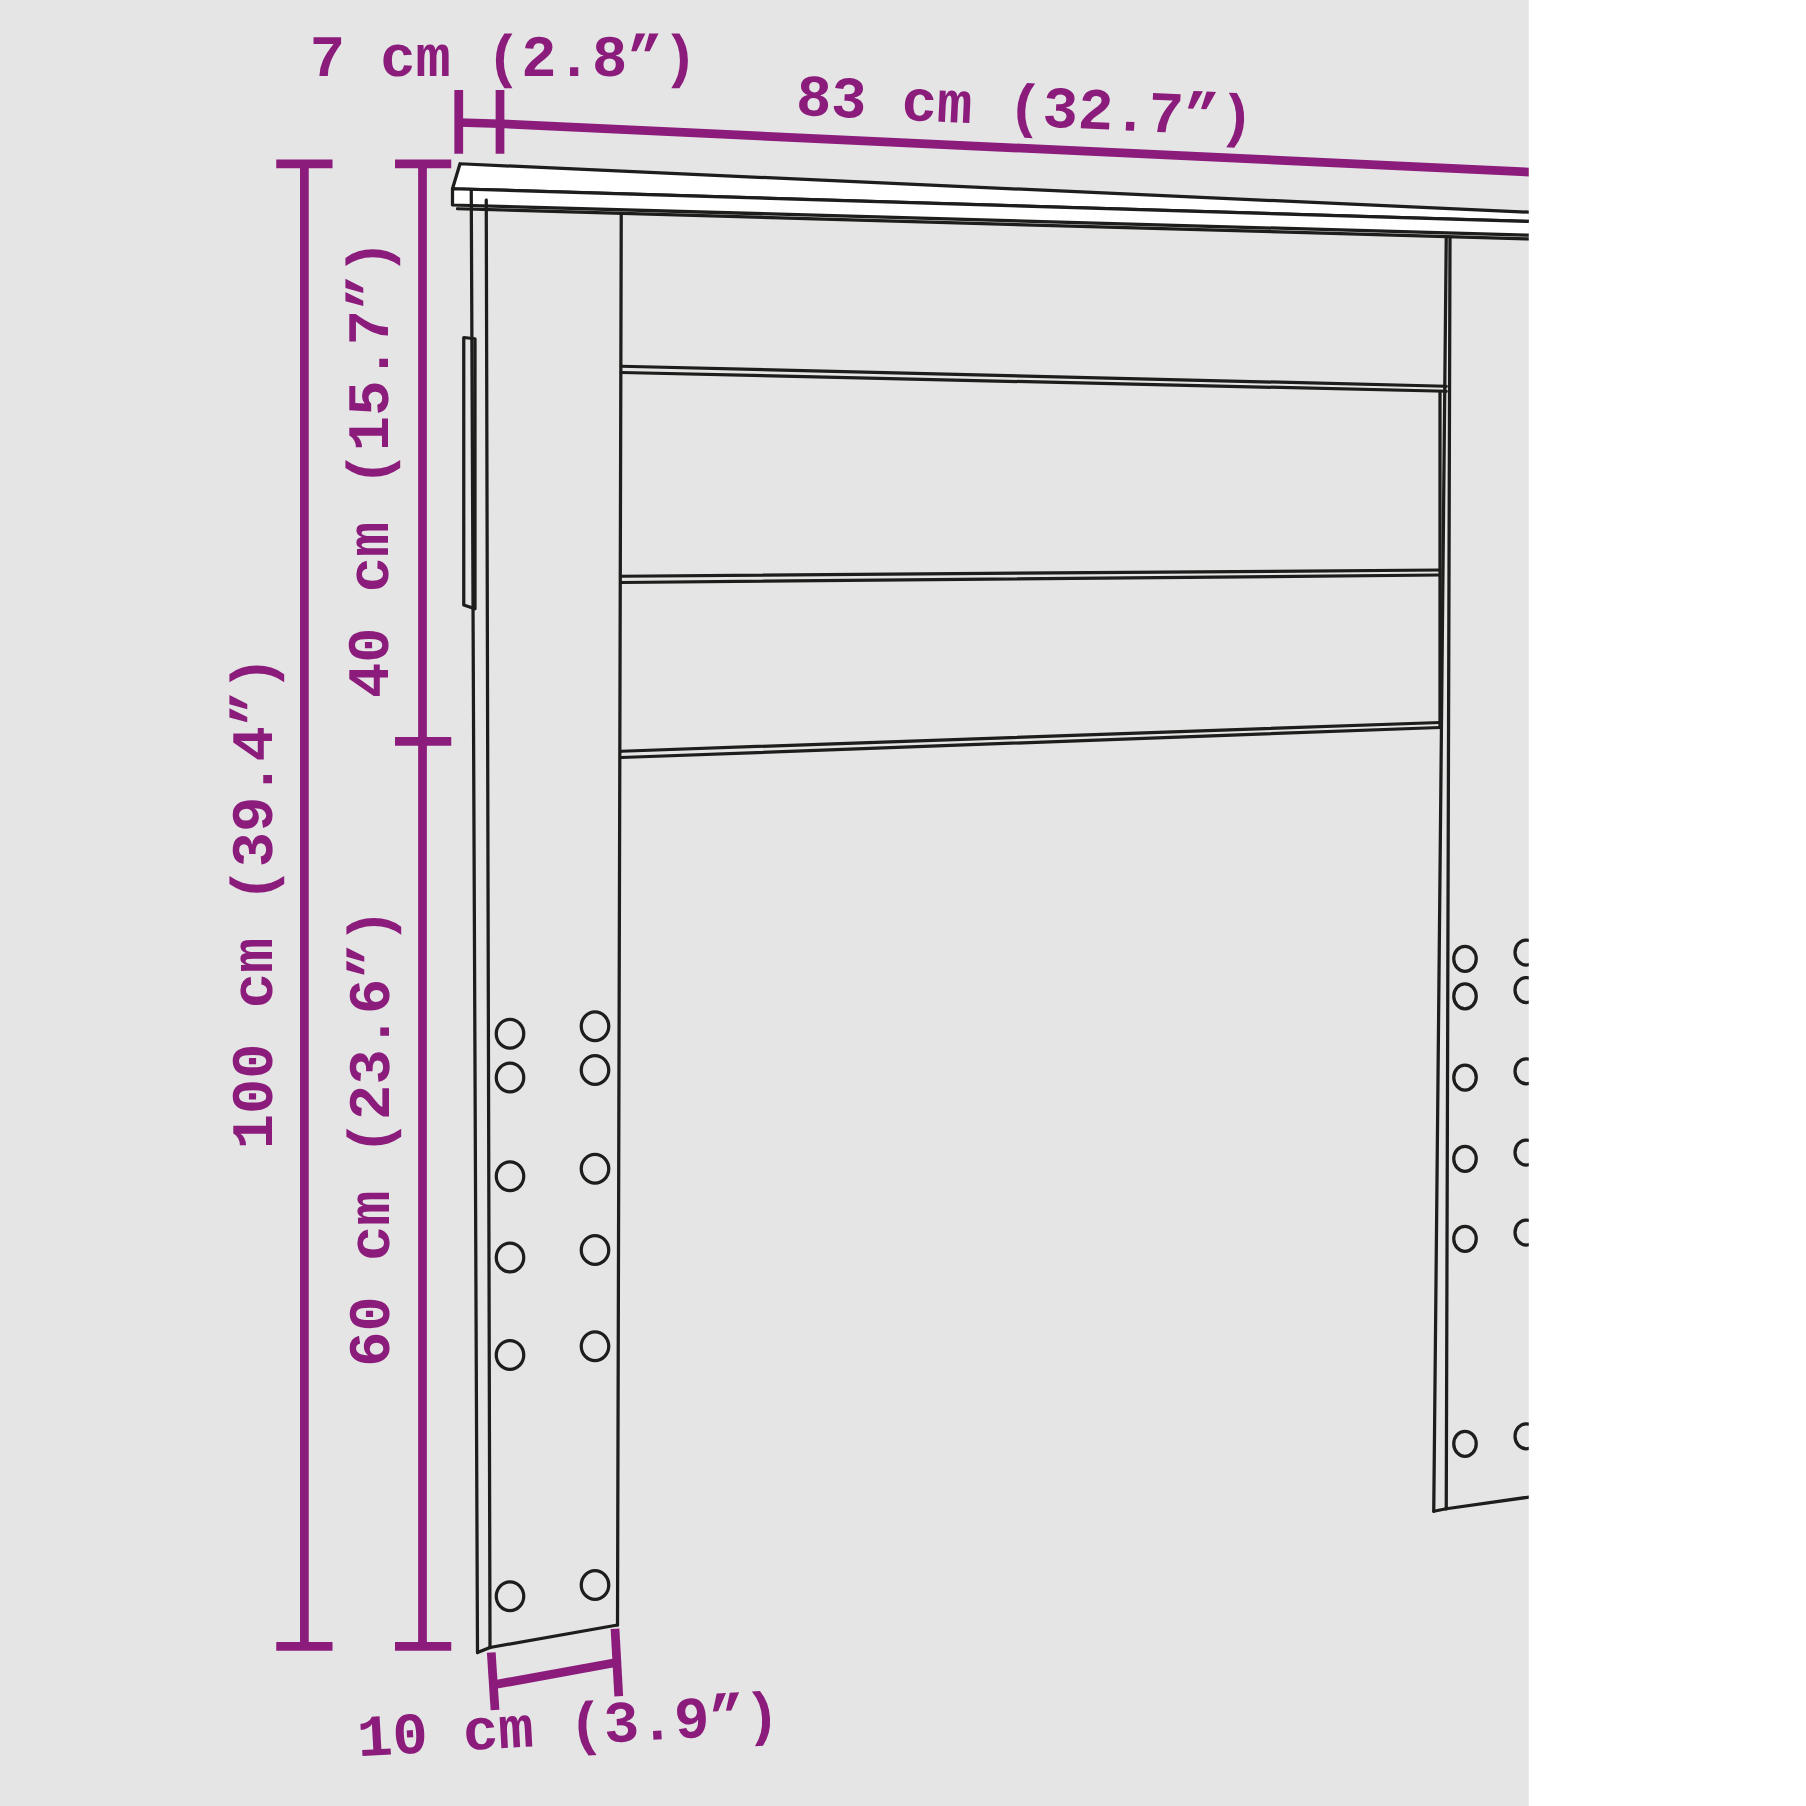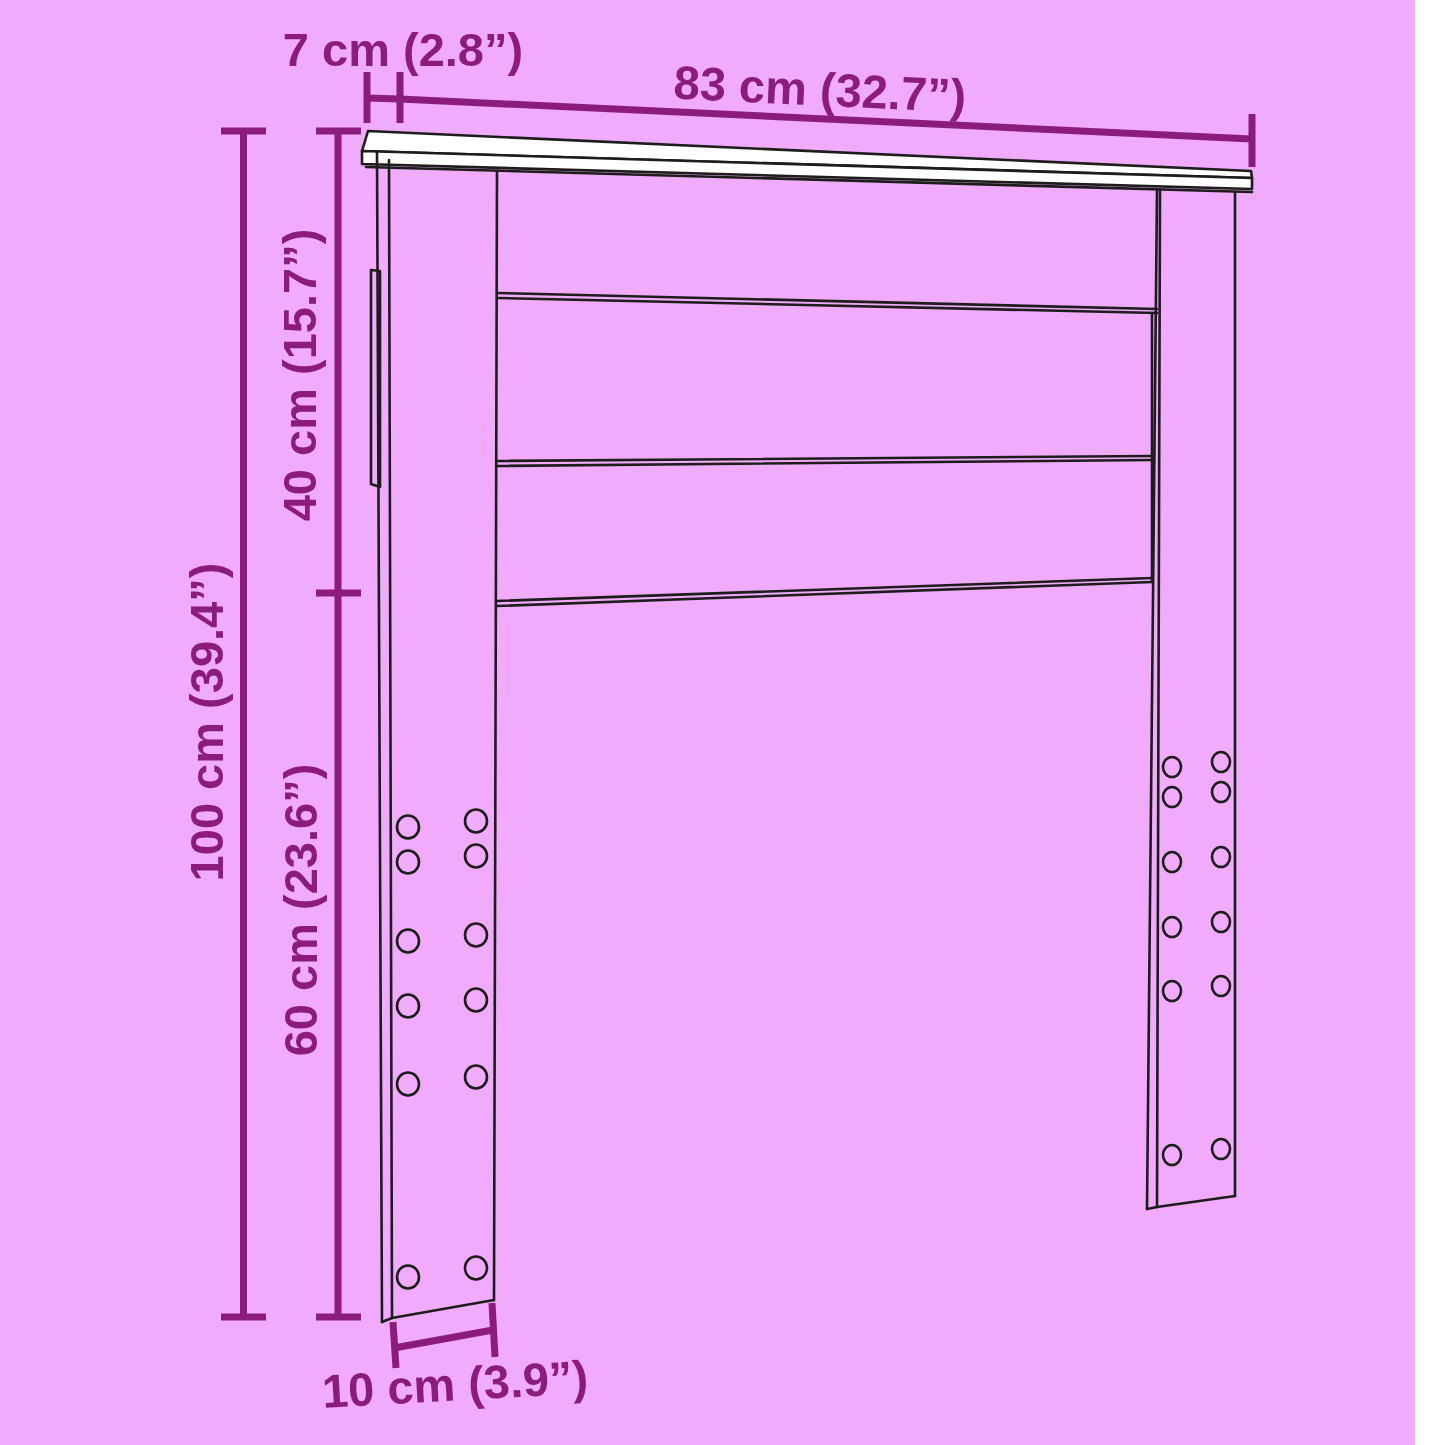--- a/index.html
+++ b/index.html
@@ -1,21 +1,21 @@
 <!DOCTYPE html>
 <html><head>
 <meta charset="utf-8">
 <style>
   html,body{margin:0;padding:0;background:#ffffff;}
   .stage{
     position:relative;
-    width:1415px;height:1445px;
-    background:#f0abfc;
+    width:1223px;height:1445px;
+    background:#e5e5e5;
     overflow:hidden;
-    font-family:Liberation Sans, sans-serif;
+    font-family:Liberation Mono, monospace;
   }
   .stage svg{position:absolute;left:0;top:0;}
   .dim-label{
     position:absolute;
     color:#8B1C7C;
     font-weight:700;
     font-size:47px;
     white-space:nowrap;
     transform:translate(-50%,-50%);
     line-height:1;

